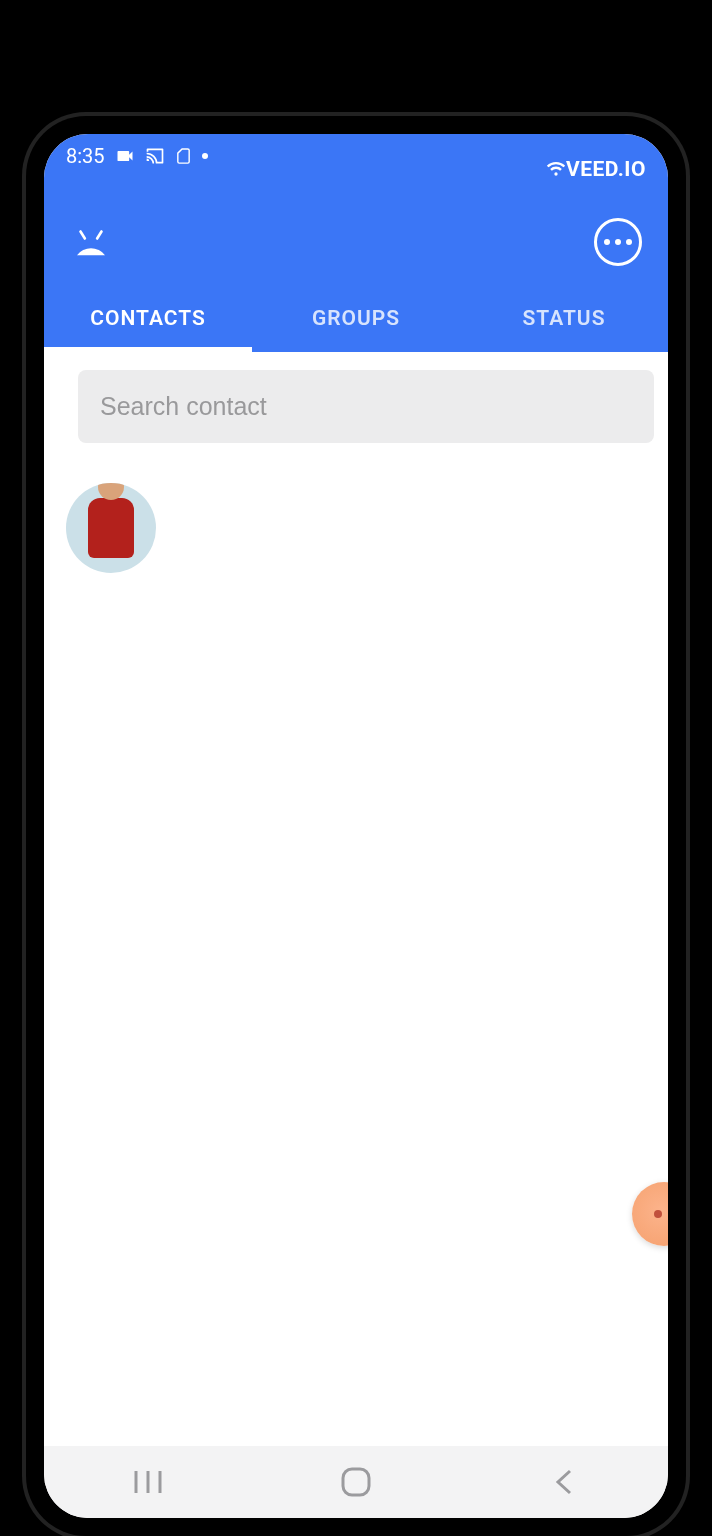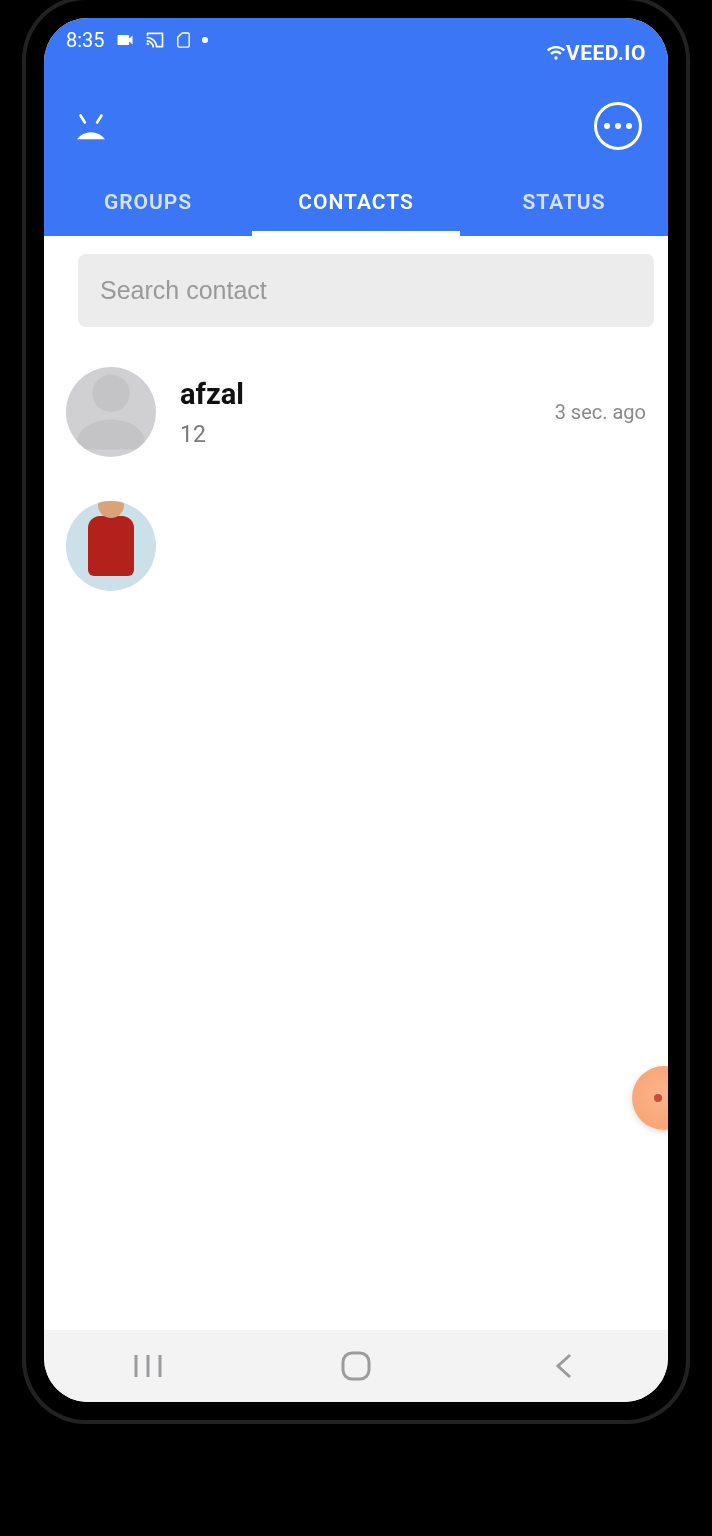--- a/index.html
+++ b/index.html
@@ -10,21 +10,21 @@
     justify-content: center;
     align-items: flex-start;
     min-height: 1536px;
   }
   .phone-frame {
     width: 712px;
     height: 1536px;
     position: relative;
     display: flex;
     justify-content: center;
-    align-items: flex-start;
+    align-items: flex-end;
   }
   .phone-body {
     width: 660px;
     height: 1420px;
     background: #000;
     border-radius: 60px;
     position: relative;
     box-shadow: 0 0 0 4px #222, 0 20px 60px rgba(0,0,0,0.6);
     padding: 18px;
   }
@@ -207,42 +207,30 @@
           <line x1="36" y1="3" x2="31" y2="11" stroke="#fff" stroke-width="3" stroke-linecap="round"></line>
         </svg>
         <div class="menu-btn">
           <span></span>
           <span></span>
           <span></span>
         </div>
       </div>
 
       <div class="tabs">
+        <div class="tab active">CONTACTS</div>
         <div class="tab">GROUPS</div>
-        <div class="tab active">CONTACTS</div>
         <div class="tab">STATUS</div>
       </div>
 
       <div class="content">
         <div class="search-wrap">
           <input class="search-input" placeholder="Search contact" style="">
         </div>
 
-        <div class="contact-row">
-          <div class="avatar">
-            <svg viewBox="0 0 24 24">
-              <path d="M12 12a5 5 0 1 0-5-5 5 5 0 0 0 5 5zm0 2c-4.5 0-9 2.3-9 6v2h18v-2c0-3.7-4.5-6-9-6z"></path>
-            </svg>
-          </div>
-          <div class="contact-mid">
-            <div class="contact-name">afzal</div>
-            <div class="contact-sub">12</div>
-          </div>
-          <div class="contact-time">3 sec. ago</div>
-        </div>
 
         <div class="contact-row">
           <div class="avatar photo">
             <div class="person"></div>
           </div>
           <div class="contact-mid">
           </div>
           <div class="contact-time"></div>
         </div>
 

